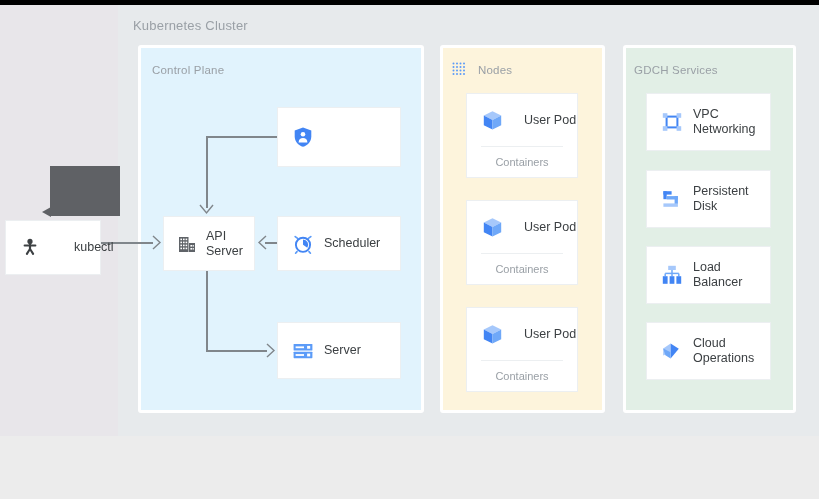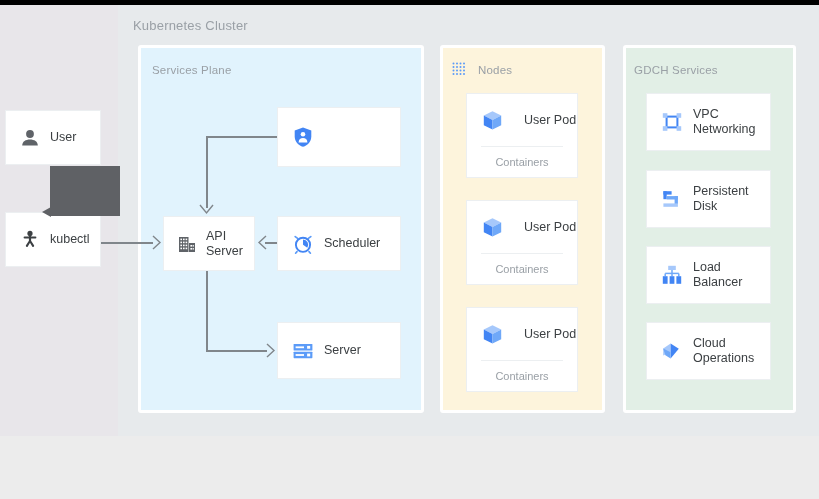--- a/index.html
+++ b/index.html
@@ -36,21 +36,21 @@
     box-sizing:border-box;display:flex;align-items:center;
   }
   .card-label{
     font-size:12.5px;color:#3c4043;line-height:15px;
     white-space:pre-line;
   }
   .icon{display:inline-flex;align-items:center;justify-content:center;flex:none;}
 
   
   .card-user{left:5px;top:110px;width:96px;height:55px;padding-left:14px;}
-  .card-kubectl{left:5px;top:212px;width:96px;height:55px;padding-left:14px;}
+  .card-kubectl{left:5px;top:220px;width:96px;height:55px;padding-left:14px;gap:24px;}
   .card-user .card-label,.card-kubectl .card-label{margin-left:10px;}
 
   
   .card-apiserver{left:163px;top:216px;width:92px;height:55px;padding-left:13px;}
   .card-apiserver .card-label{margin-left:9px;}
   .card-rescontrollers{left:277px;top:107px;width:124px;height:60px;padding-left:14px;}
   .card-rescontrollers .card-label{margin-left:10px;}
   .card-scheduler{left:277px;top:216px;width:124px;height:55px;padding-left:14px;}
   .card-scheduler .card-label{margin-left:10px;}
   .card-storage{left:277px;top:322px;width:124px;height:57px;padding-left:14px;}
@@ -98,21 +98,21 @@
 <div id="root">
 
   <div class="top-bar"></div>
   <div class="canvas-left"></div>
   <div class="canvas-right"></div>
   <div class="page-bottom"></div>
 
   <div class="cluster-title">Kubernetes Cluster</div>
 
   <div class="panel panel-control"></div>
-  <div class="panel-title" style="left:152px;top:64px;">Services Plane</div>
+  <div class="panel-title" style="left:152px;top:64px;">Control Plane</div>
 
   <div class="panel panel-nodes"></div>
   <div style="position:absolute;left:452px;top:62px;">
     <svg width="15" height="15" viewBox="0 0 15 15">
       <g fill="#5b9bf8">
         <circle cx="1.5" cy="1.5" r="1"></circle>
           <circle cx="5" cy="1.5" r="1"></circle>
           <circle cx="8.5" cy="1.5" r="1"></circle>
           <circle cx="12" cy="1.5" r="1"></circle>
         <circle cx="1.5" cy="5" r="1"></circle>
@@ -150,29 +150,20 @@
   <svg class="arrow" style="left:258px;top:236px;" width="12" height="13">
     <path d="M8,0 L1,6.5 L8,13" fill="none" stroke="#80868b" stroke-width="1.4"></path>
   </svg>
 
   <div class="wire" style="left:206px;top:271px;width:1.5px;height:80px;"></div>
   <div class="wire" style="left:206px;top:350px;width:61px;height:1.5px;"></div>
   <svg class="arrow" style="left:267px;top:344px;" width="12" height="13">
     <path d="M0,0 L7,6.5 L0,13" fill="none" stroke="#80868b" stroke-width="1.4"></path>
   </svg>
 
-  <div class="card card-user">
-    <span class="icon">
-      <svg width="20" height="20" viewBox="0 0 20 20">
-        <circle cx="10" cy="6" r="3.9" fill="#5f6368"></circle>
-        <path d="M2.2,17.5 C2.2,13.4 5.7,11.4 10,11.4 C14.3,11.4 17.8,13.4 17.8,17.5 Z" fill="#5f6368"></path>
-      </svg>
-    </span>
-    <span class="card-label">User</span>
-  </div>
 
   <div class="card card-kubectl">
     <span class="icon">
       <svg width="20" height="20" viewBox="0 0 20 20">
         <circle cx="10" cy="3.4" r="2.6" fill="#3c4043"></circle>
         <rect x="8.9" y="5.6" width="2.2" height="6.2" rx="1" fill="#3c4043"></rect>
         <rect x="3.6" y="6.6" width="12.8" height="1.9" rx="0.95" fill="#3c4043"></rect>
         <rect x="8.9" y="10.6" width="2.1" height="7.2" rx="1" fill="#3c4043" transform="rotate(32 10 11)"></rect>
         <rect x="9" y="10.6" width="2.1" height="7.2" rx="1" fill="#3c4043" transform="rotate(-32 10 11)"></rect>
       </svg>

